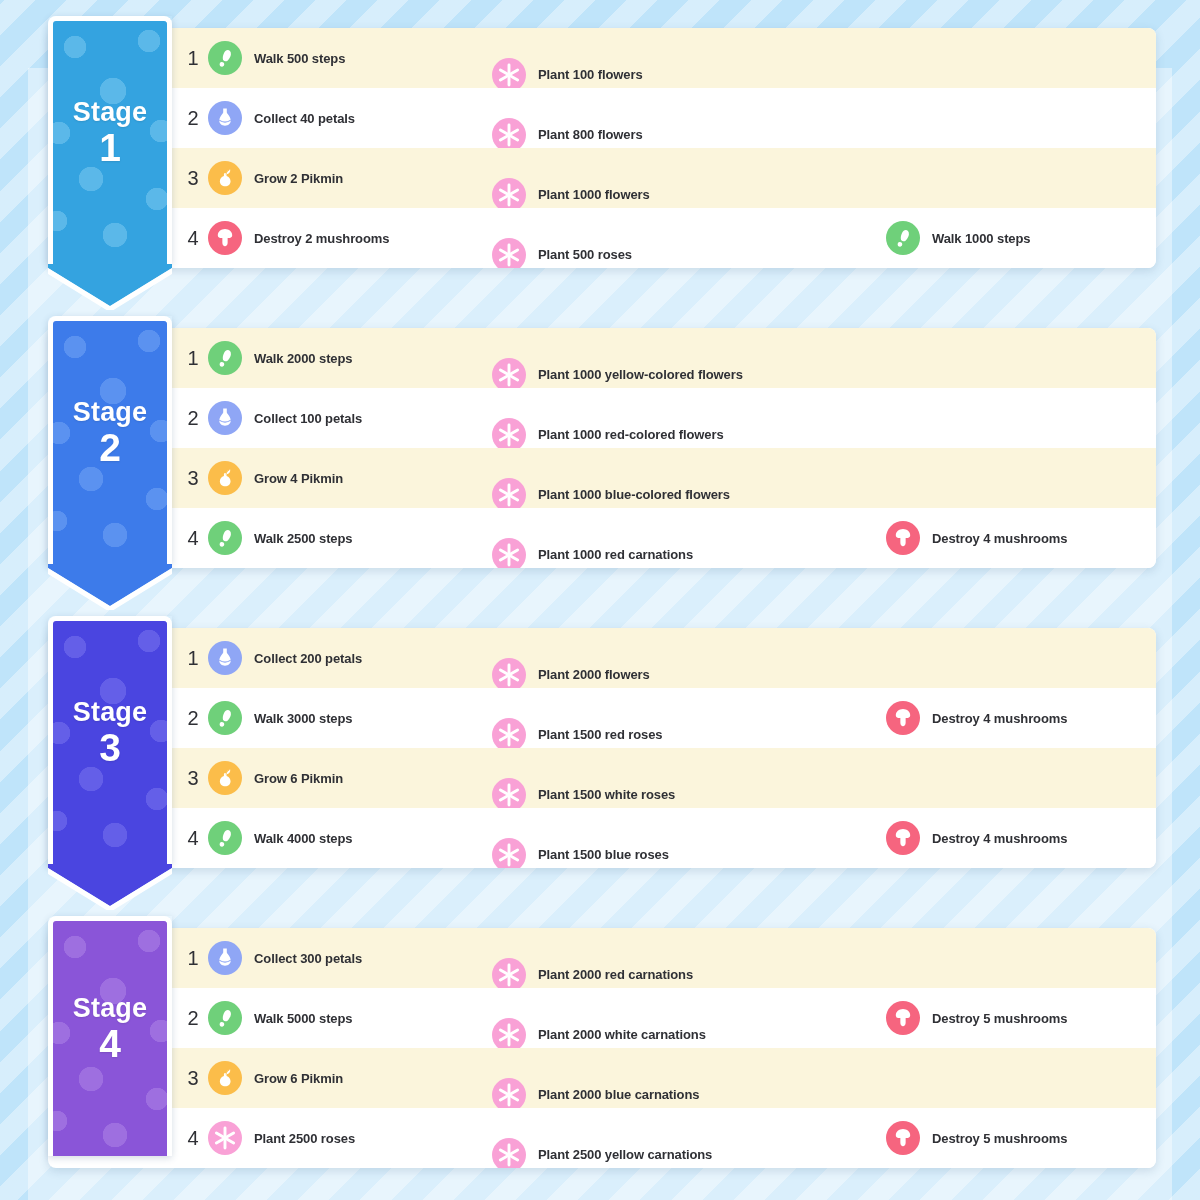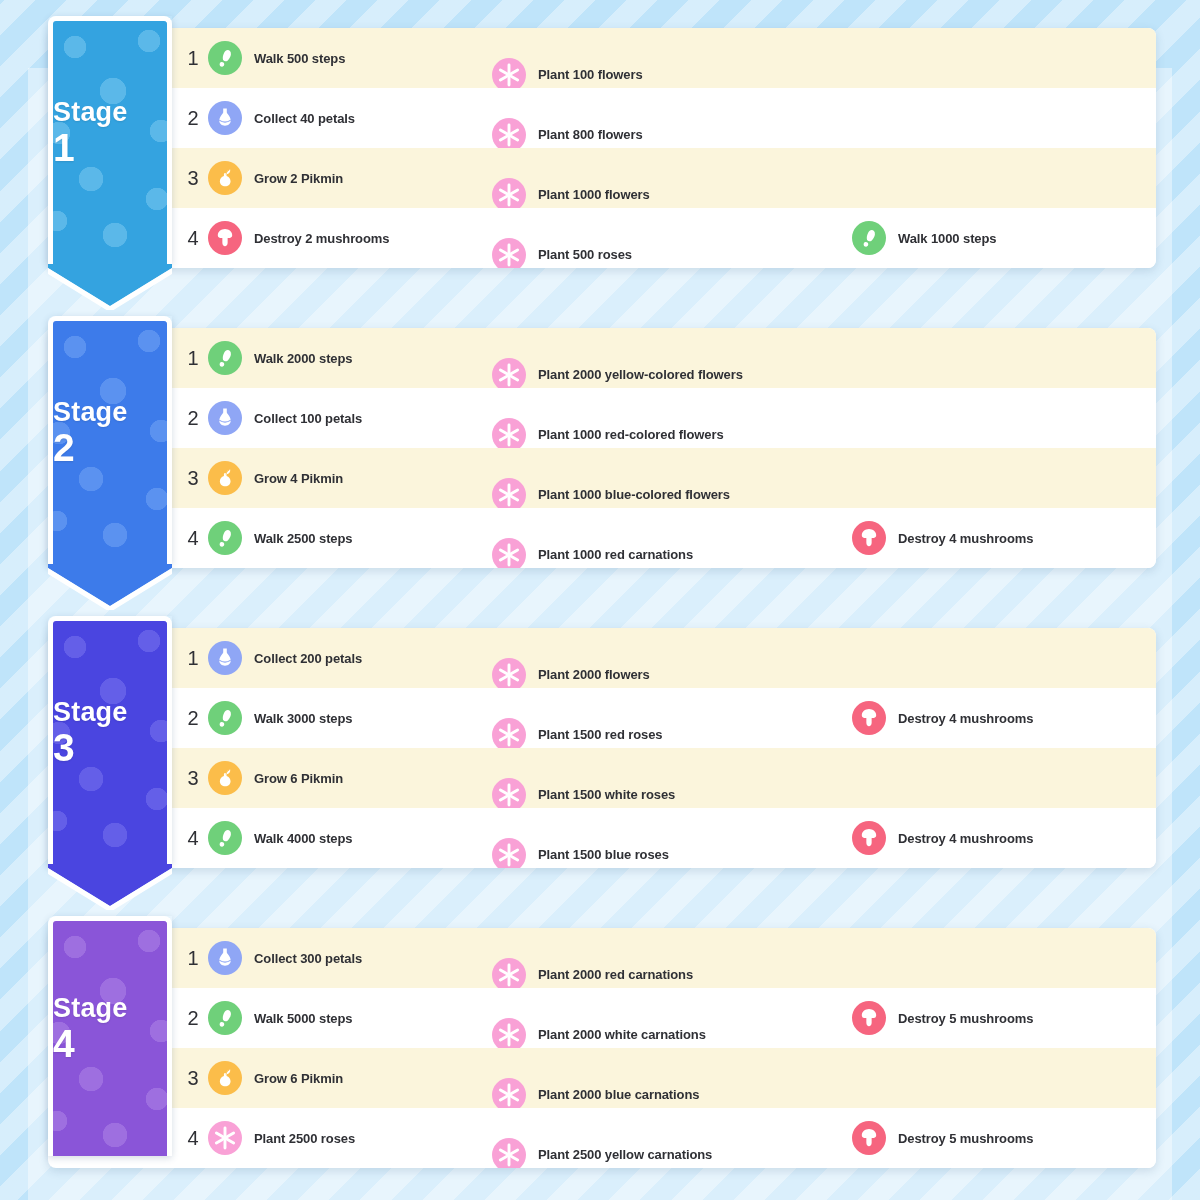--- a/index.html
+++ b/index.html
@@ -65,21 +65,21 @@
   }
   .banner-tail{
     position:absolute;
     left:0; top:100%;
     width:124px; height:46px;
     overflow:visible;
   }
   .banner-label{
     position:absolute;
     left:0; right:0;
-    text-align:left;
+    text-align:center;
     color:#ffffff;
     font-weight:bold;
     line-height:1.02;
     text-shadow:0 1px 2px rgba(0,0,0,0.10);
     z-index:3;
   }
   .banner-label .w{ display:block; font-size:27px; letter-spacing:0.2px; }
   .banner-label .n{ display:block; font-size:39px; margin-top:1px; }
 
   
@@ -88,21 +88,21 @@
     display:flex;
     align-items:center;
     position:relative;
   }
   .row.alt{ background:#fbf5dc; }
   .row.plain{ background:#ffffff; }
 
   .cell{ display:flex; align-items:center; position:absolute; }
   .cell-1{ left:10px; }
   .cell-2{ left:320px;margin-top:33px; }
-  .cell-3{ left:680px; }
+  .cell-3{ left:714px; }
 
   .idx{
     width:22px;
     text-align:center;
     font-size:20px;
     color:#2f3035;
     font-weight:normal;
     margin-right:4px;
   }
 
@@ -286,21 +286,21 @@
                 <circle cx="17" cy="17" r="17" fill="#f9a1d6"></circle>
                 <rect x="15.55" y="5.6" width="2.9" height="10.0" rx="1.45" fill="#ffffff" transform="rotate(0 17 17)"></rect>
                 <rect x="15.55" y="5.6" width="2.9" height="10.0" rx="1.45" fill="#ffffff" transform="rotate(60 17 17)"></rect>
                 <rect x="15.55" y="5.6" width="2.9" height="10.0" rx="1.45" fill="#ffffff" transform="rotate(120 17 17)"></rect>
                 <rect x="15.55" y="5.6" width="2.9" height="10.0" rx="1.45" fill="#ffffff" transform="rotate(180 17 17)"></rect>
                 <rect x="15.55" y="5.6" width="2.9" height="10.0" rx="1.45" fill="#ffffff" transform="rotate(240 17 17)"></rect>
                 <rect x="15.55" y="5.6" width="2.9" height="10.0" rx="1.45" fill="#ffffff" transform="rotate(300 17 17)"></rect>
                 <circle cx="17" cy="17" r="2.5" fill="#ffffff"></circle>
               </svg>
             </div>
-            <div class="task">Plant 2000 yellow-colored flowers</div>
+            <div class="task">Plant 1000 yellow-colored flowers</div>
           </div>
         </div>
         <div class="row plain">
           <div class="cell cell-1">
             <div class="idx">2</div>
             <div class="icon">
               <svg viewBox="0 0 34 34">
                 <circle cx="17" cy="17" r="17" fill="#8fa6f5"></circle>
                 <path d="M15.2 7.6h3.6v3.3c0 1.0.45 1.5 1.3 2.6 1.55 2.0 2.6 3.9 2.6 6.0 0 3.3-2.55 5.2-5.7 5.2s-5.7-1.9-5.7-5.2c0-2.1 1.05-4.0 2.6-6.0.85-1.1 1.3-1.6 1.3-2.6z" fill="#ffffff"></path>
                 <path d="M11.7 19.4c1.6 1.15 3.35 1.65 5.3 1.65s3.7-.5 5.3-1.65" fill="none" stroke="#8fa6f5" stroke-width="1.15" stroke-linecap="round"></path>

